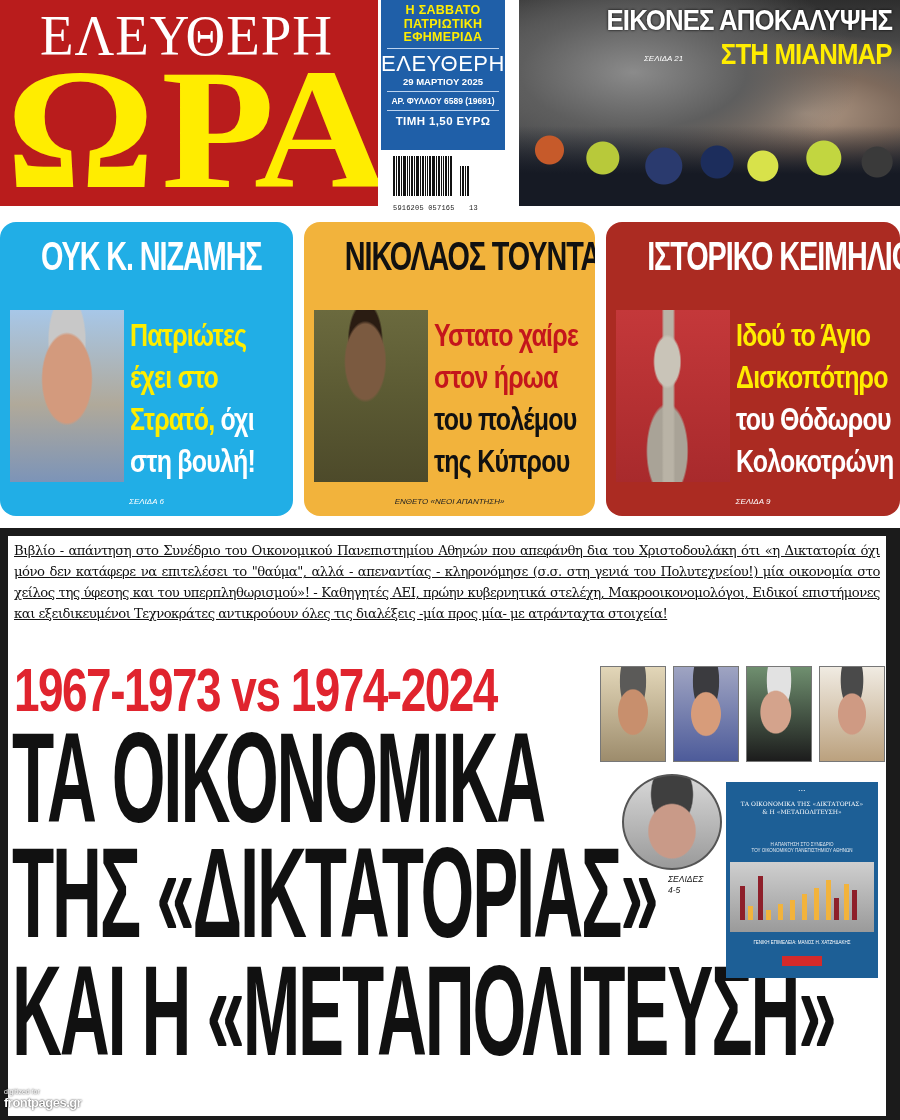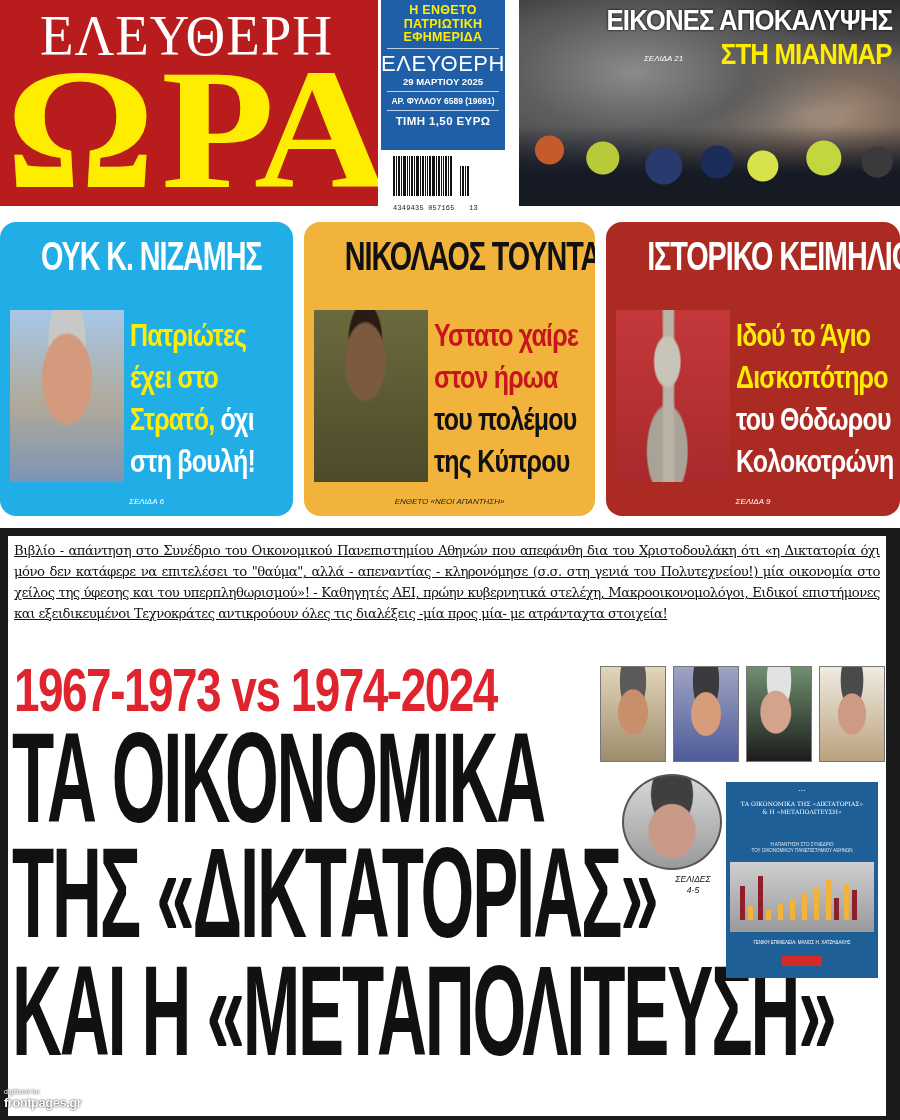--- a/index.html
+++ b/index.html
@@ -86,21 +86,21 @@
   .hl3 { top: 416px; }
 
   .faces { position: absolute; left: 592px; top: 130px; display: flex; gap: 7px; }
   .face { width: 66px; height: 96px; border: 1px solid #777; }
   .f1 { background: radial-gradient(ellipse at 50% 48%, #c88f6d 0 32%, transparent 34%), radial-gradient(ellipse at 50% 15%, #5b5a58 0 28%, transparent 30%), linear-gradient(180deg, #e2d6b8, #9d8c6c); }
   .f2 { background: radial-gradient(ellipse at 50% 50%, #d79c7a 0 32%, transparent 34%), radial-gradient(ellipse at 50% 15%, #3b3b3f 0 28%, transparent 30%), linear-gradient(180deg, #9fa4c2, #4d5b9a); }
   .f3 { background: radial-gradient(ellipse at 45% 48%, #d4a38c 0 30%, transparent 32%), radial-gradient(ellipse at 50% 14%, #e2e2e2 0 26%, transparent 28%), linear-gradient(180deg, #6f8f6f, #1c1c1c); }
   .f4 { background: radial-gradient(ellipse at 50% 50%, #cf9a83 0 30%, transparent 32%), radial-gradient(ellipse at 50% 14%, #4a4a4a 0 24%, transparent 26%), linear-gradient(180deg, #f0ebe2, #bba17e); }
   .round-face { position: absolute; left: 614px; top: 238px; width: 100px; height: 96px; border-radius: 50%; border: 2px solid #555;
     background: radial-gradient(ellipse at 50% 60%, #c99a88 0 34%, transparent 36%), radial-gradient(ellipse at 50% 20%, #3f3f3f 0 30%, transparent 32%), linear-gradient(180deg, #d8d8d8, #9a9a9a); }
-  .pages-note { position: absolute; left: 660px; top: 338px; text-align: center; font-style: italic; font-size: 8.5px; line-height: 11px; color: #111; width: 50px; }
+  .pages-note { position: absolute; left: 660px; top: 338px; text-align: left; font-style: italic; font-size: 8.5px; line-height: 11px; color: #111; width: 50px; }
 
   .book { position: absolute; left: 718px; top: 246px; width: 152px; height: 196px; background: #1d5f96; overflow: hidden; }
   .book-pub { position: absolute; left: 0; top: 6px; width: 100%; text-align: center; color: #d8e4f0; font-size: 4px; }
   .book-title { position: absolute; left: 0; top: 18px; width: 100%; text-align: center; color: #ffffff; font-family: "DejaVu Serif", serif; font-size: 6px; line-height: 8px; }
   .book-sub { position: absolute; left: 0; top: 60px; width: 100%; text-align: center; color: #e0e8f0; font-size: 4.5px; line-height: 6px; }
   .book-chart { position: absolute; left: 4px; top: 80px; width: 144px; height: 70px; background: linear-gradient(180deg, #cfcfcf, #9a9a9a); }
   .book-chart .bar { position: absolute; bottom: 12px; width: 5px; }
   .book-author { position: absolute; left: 0; top: 158px; width: 100%; text-align: center; color: #ffffff; font-size: 4.5px; }
   .book-logo { position: absolute; left: 56px; top: 174px; width: 40px; height: 10px; background: #d42a2a; }
 
@@ -109,21 +109,21 @@
 </style>
 </head>
 <body>
 
 <div class="masthead">
   <div class="mast-top">ΕΛΕΥΘΕΡΗ</div>
   <div class="mast-big">ΩΡΑ</div>
 </div>
 
 <div class="infobox">
-  <div class="info-slogan">Η ΕΝΘΕΤΟ</div>
+  <div class="info-slogan">Η ΣΑΒΒΑΤΟ</div>
   <div class="info-slogan">ΠΑΤΡΙΩΤΙΚΗ</div>
   <div class="info-slogan">ΕΦΗΜΕΡΙΔΑ</div>
   <div class="info-sep"></div>
   <div class="info-day">ΕΛΕΥΘΕΡΗ</div>
   <div class="info-date">29 ΜΑΡΤΙΟΥ 2025</div>
   <div class="info-sep"></div>
   <div class="info-issue">ΑΡ. ΦΥΛΛΟΥ 6589 (19691)</div>
   <div class="info-sep"></div>
   <div class="info-price">ΤΙΜΗ 1,50 ΕΥΡΩ</div>
 </div>
@@ -151,21 +151,21 @@
       <span style="width:1px"></span>
       <span style="width:1px"></span>
       <span style="width:2px"></span>
       <span style="width:1px"></span>
       <span style="width:2px;margin-right:8px"></span>
       <span style="width:1px;height:30px"></span>
       <span style="width:2px;height:30px"></span>
       <span style="width:1px;height:30px"></span>
       <span style="width:2px;height:30px"></span>
   </div>
-  <span class="barcode-num">4349435 057165</span>
+  <span class="barcode-num">5916205 057165</span>
   <span class="barcode-num" style="margin-left:10px">13</span>
 </div>
 
 <div class="photo-top">
   <div class="crowd"></div>
   <div class="top-title">ΕΙΚΟΝΕΣ ΑΠΟΚΑΛΥΨΗΣ</div>
   <div class="top-page">ΣΕΛΙΔΑ 21</div>
   <div class="top-sub">ΣΤΗ ΜΙΑΝΜΑΡ</div>
 </div>
 

